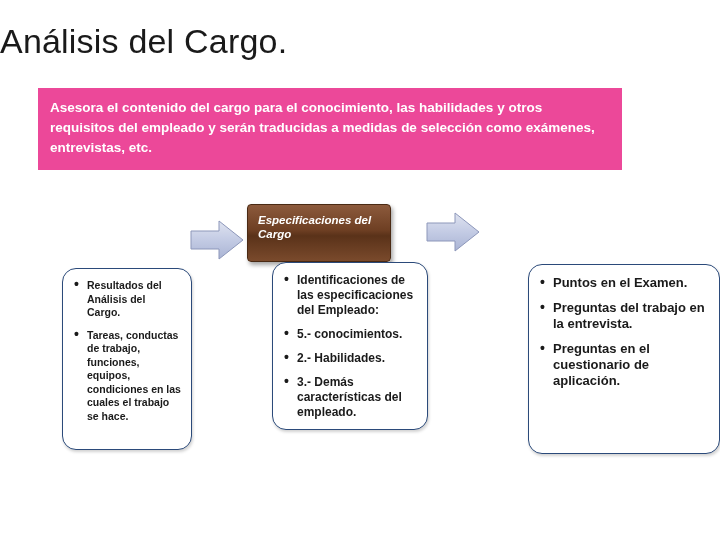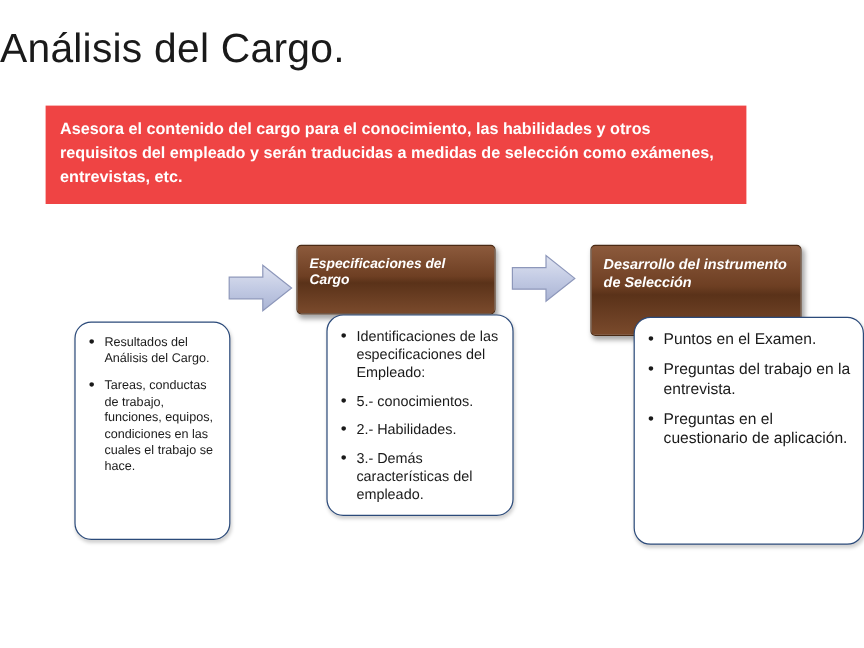--- a/index.html
+++ b/index.html
@@ -27,21 +27,21 @@
     font-size: 34px;
     color: #1a1a1a;
     font-weight: normal;
     letter-spacing: 0.2px;
   }
   .subtitle-bar {
     position: absolute;
     top: 88px;
     left: 38px;
     width: 584px;
-    background: #ef4444;
+    background: #ec4899;
     color: #ffffff;
     font-weight: bold;
     font-size: 13.5px;
     line-height: 20px;
     padding: 10px 12px 12px 12px;
     box-sizing: border-box;
   }
 
   
   .header-box {
@@ -66,21 +66,21 @@
   }
   .white-box ul {
     margin: 0;
     padding: 10px 10px 10px 24px;
     list-style: none;
   }
   .white-box li {
     position: relative;
     margin: 0 0 9px 0;
     color: #1a1a1a;
-    font-weight: normal;
+    font-weight: bold;
   }
   .white-box li:before {
     content: "\2022";
     position: absolute;
     left: -13px;
     top: -1px;
     font-size: 14px;
     color: #1a1a1a;
   }
 
@@ -90,21 +90,21 @@
     font-size: 10.5px;
     line-height: 13px;
   }
   #box1 {
     left: 62px; top: 268px; width: 130px; height: 182px;
   }
   #box1 li { font-size: 10.5px; line-height: 13.5px; }
 
   
   #hdr2 {
-    left: 247px; top: 204px; width: 166px; height: 58px;
+    left: 247px; top: 204px; width: 144px; height: 58px;
     font-size: 11.5px;
     line-height: 14px;
   }
   #box2 {
     left: 272px; top: 262px; width: 156px; height: 168px;
   }
   #box2 li { font-size: 12px; line-height: 15px; }
 
   
   #hdr3 {
@@ -169,21 +169,20 @@
         <linearGradient id="ag2" x1="0" y1="0" x2="0" y2="1">
           <stop offset="0%" stop-color="#dfe3f0"></stop>
           <stop offset="50%" stop-color="#c3cbe4"></stop>
           <stop offset="100%" stop-color="#aab4d4"></stop>
         </linearGradient>
       </defs>
       <polygon points="2,13 30,13 30,3 54,22 30,41 30,31 2,31" fill="url(#ag2)" stroke="#8d97ba" stroke-width="1"></polygon>
     </svg>
   </div>
 
-  <div class="header-box" id="hdr3">Desarrollo del instrumento de Selección</div>
   <div class="white-box" id="box3">
     <ul>
       <li>Puntos en el Examen.</li>
       <li>Preguntas del trabajo en la entrevista.</li>
       <li>Preguntas en el cuestionario de aplicación.</li>
     </ul>
   </div>
 
 </div>
 

